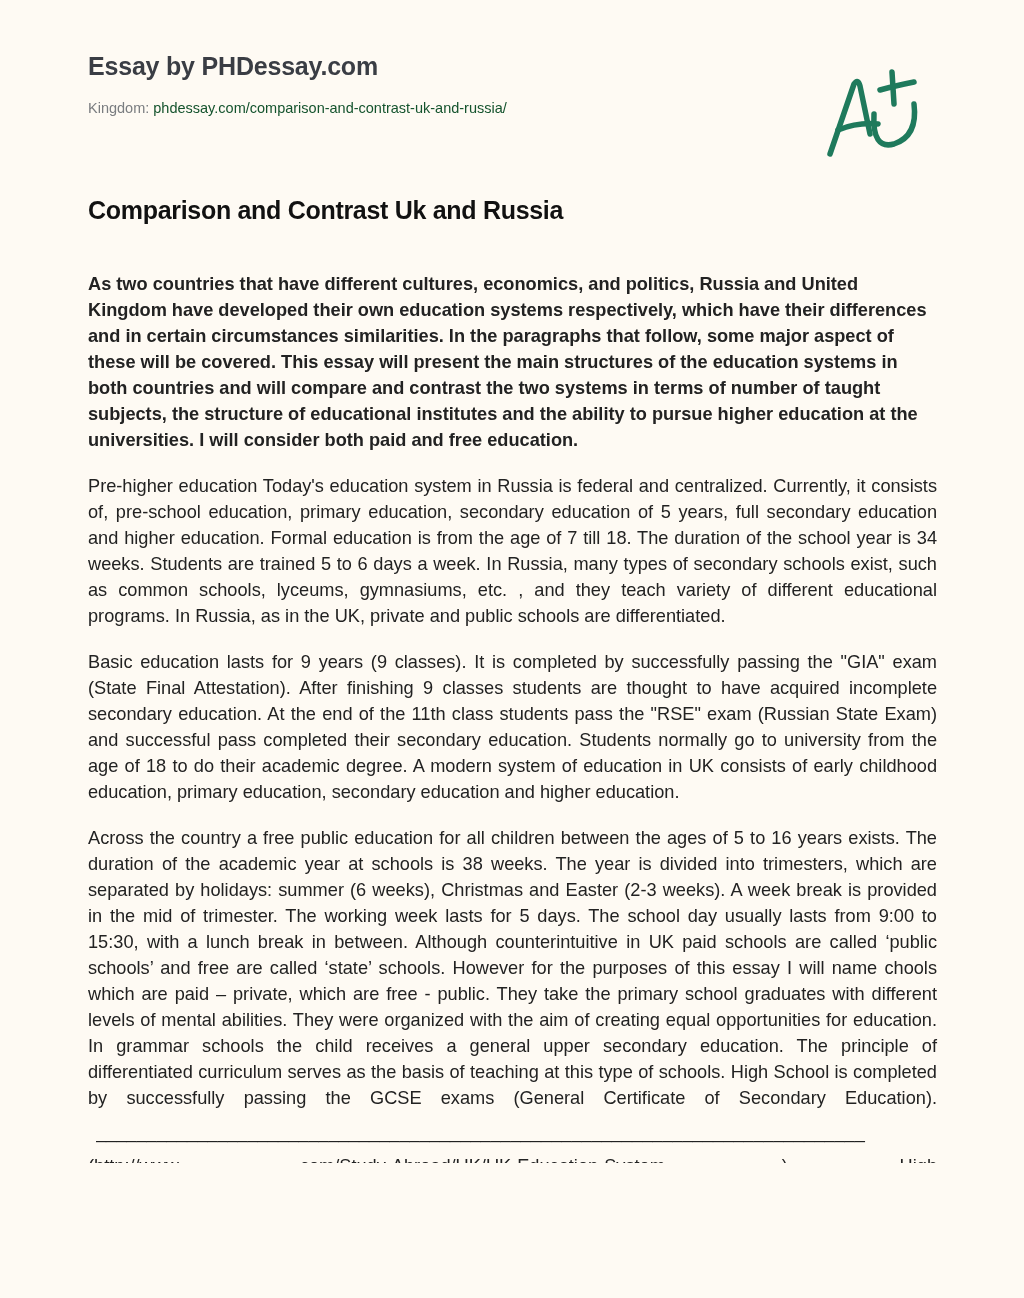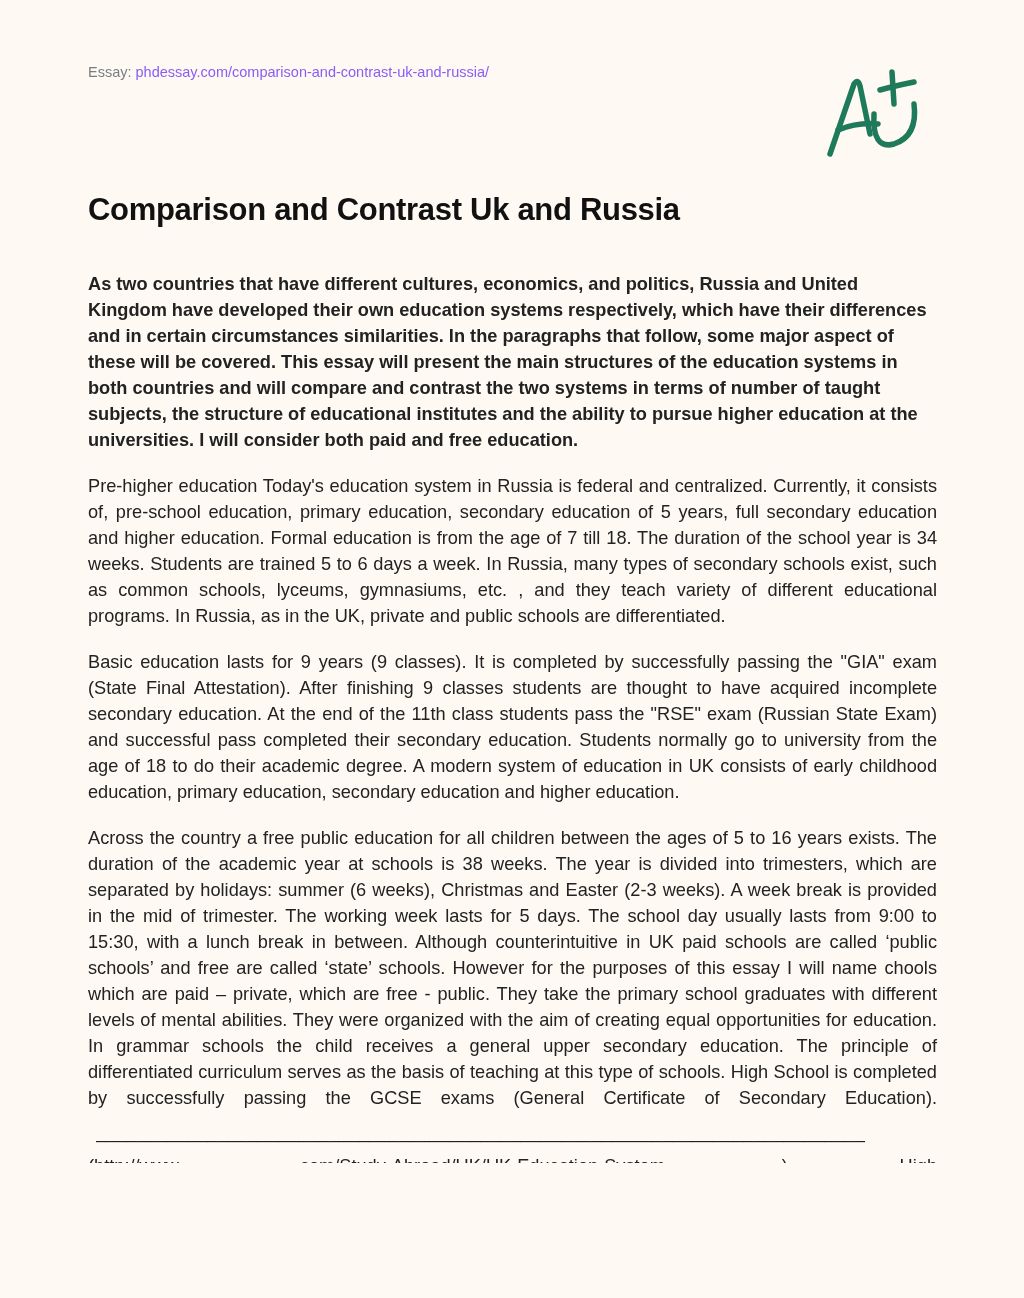--- a/index.html
+++ b/index.html
@@ -25,36 +25,36 @@
     margin: 0;
     line-height: 36px;
   }
   .source {
     margin-top: 14px;
     font-size: 14.5px;
     color: #7a7d80;
     line-height: 20px;
   }
   .source a {
-    color: #8b5cf6;
+    color: #14532d;
     text-decoration: none;
   }
   .logo {
     position: absolute;
     left: 822px;
     top: 64px;
     width: 110px;
     height: 100px;
   }
   .title {
     position: absolute;
     left: 88px;
     top: 188px;
     margin: 0;
-    font-size: 31px;
+    font-size: 25px;
     font-weight: bold;
     color: #111;
     letter-spacing: -0.3px;
     line-height: 44px;
   }
   .body {
     position: absolute;
     left: 88px;
     top: 271px;
     width: 849px;
@@ -84,22 +84,23 @@
     line-height: 26px;
     color: #222;
     text-align: justify;
     text-align-last: justify;
   }
 </style>
 </head>
 <body>
 
 <div class="header">
+  <h2 class="brand">Essay by PHDessay.com</h2>
   <div class="source">
-    <span>Essay:</span>
+    <span>Kingdom:</span>
     <a href="#">phdessay.com/comparison-and-contrast-uk-and-russia/</a>
   </div>
 </div>
 
 <svg class="logo" viewBox="0 0 110 100">
   <g fill="none" stroke="#1f7a5c" stroke-width="5.5" stroke-linecap="round" stroke-linejoin="round">
     <path d="M8 90 L32 20 Q36 14 38 22 L48 70"></path>
     <path d="M16 66 Q36 58 56 60"></path>
     <path d="M70 8 L72 40"></path>
     <path d="M58 26 Q72 22 92 18"></path>

